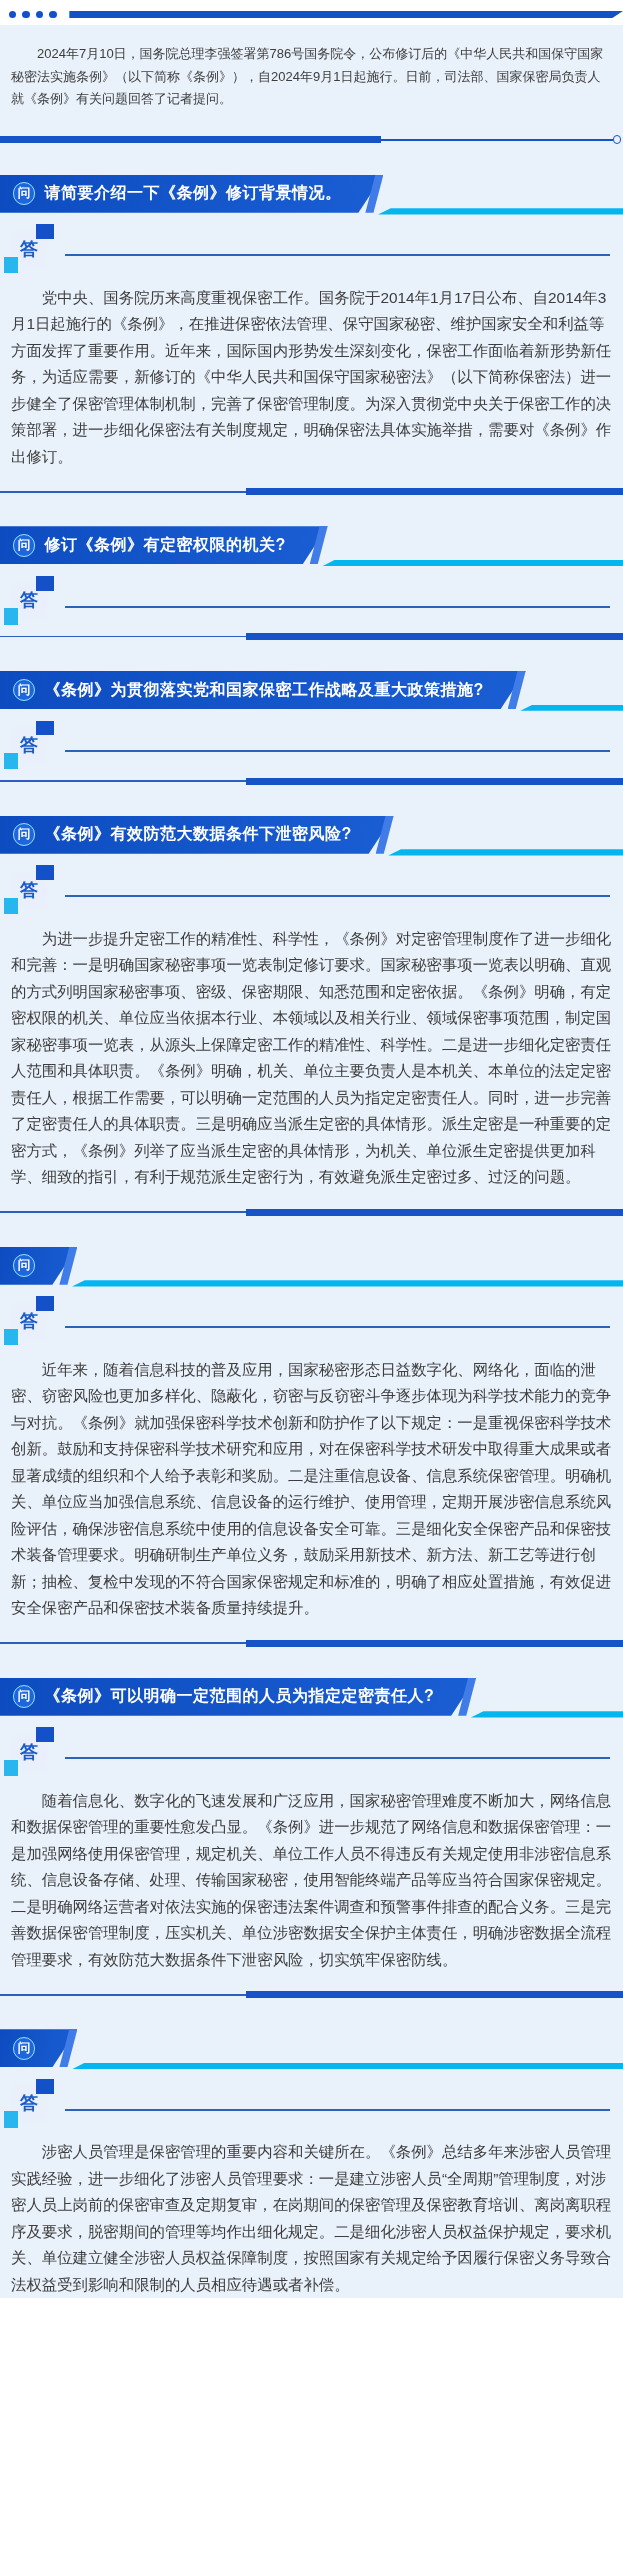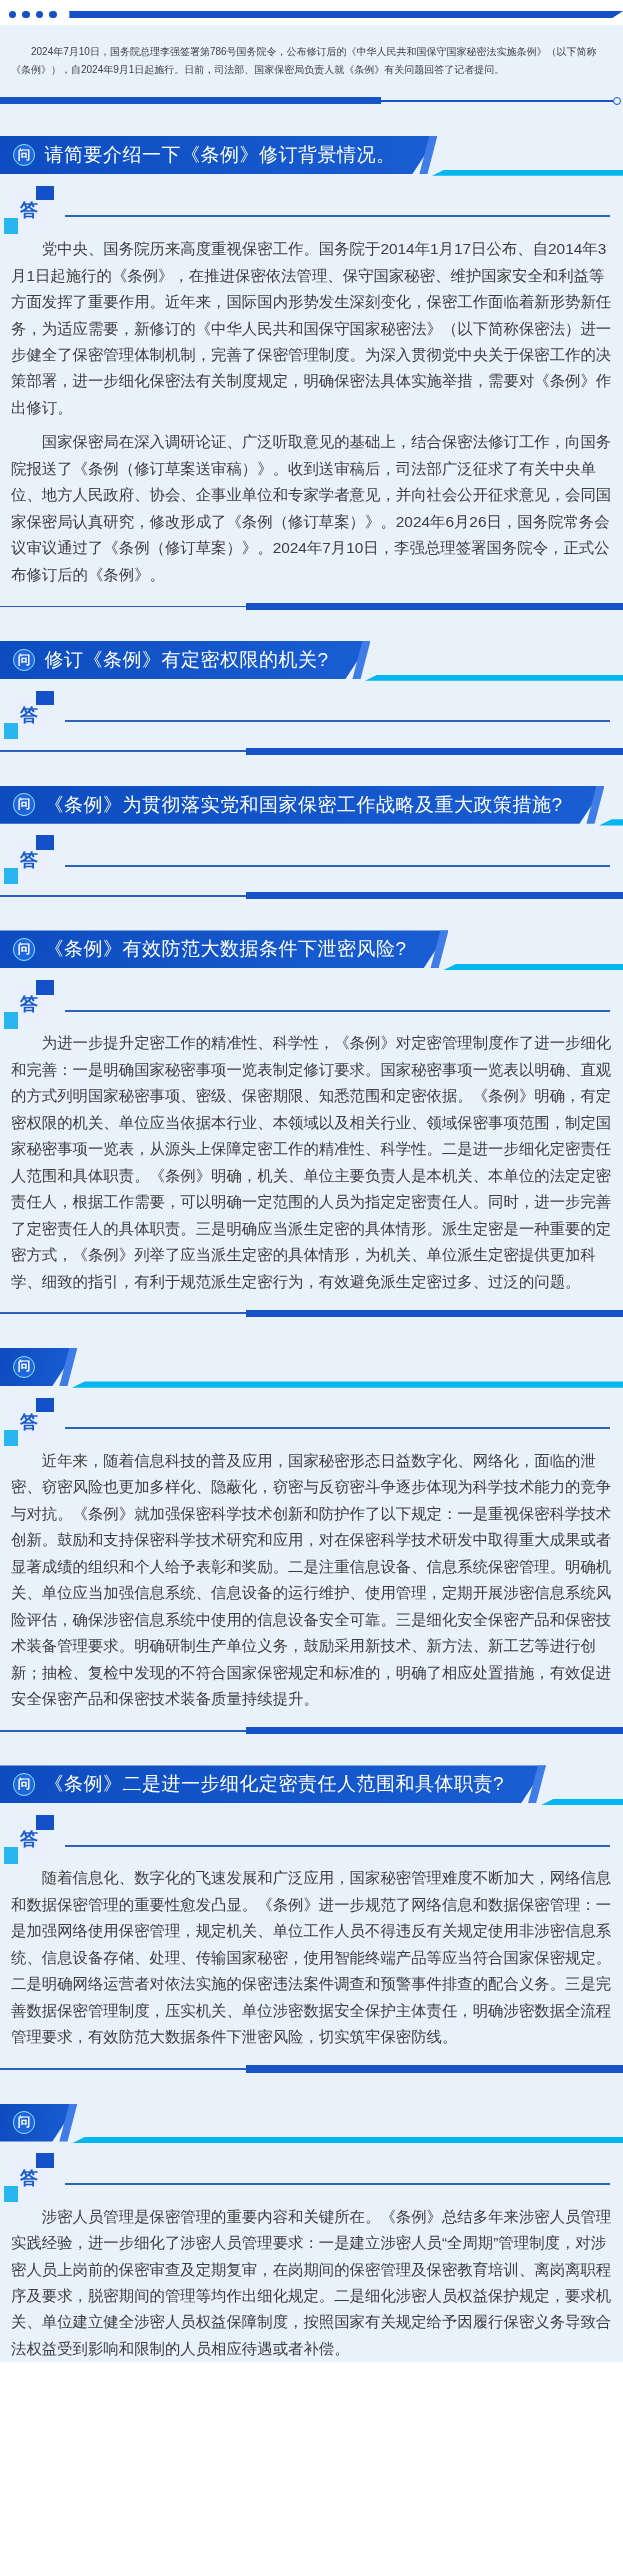--- a/index.html
+++ b/index.html
@@ -13,21 +13,21 @@
 
   
   .top-strip{display:flex;align-items:center;padding:11px 0 7.2px 9px;background:#ffffff;}
   .dots{display:flex;gap:6.3px;margin-right:12.7px;}
   .dot{width:7.2px;height:7.2px;border-radius:50%;background:#1450c8;}
   .top-bar{flex:1;height:7.2px;background:#1450c8;
     clip-path:polygon(0 0,100% 0,calc(100% - 11px) 100%,0 100%);}
 
   
   .content{background:#e9f1fb;padding:9px 0 0;}
-  .intro{margin:9px 11px 19px;font-size:10px;line-height:1.72;color:#3d3d3d;text-indent:2em;}
+  .intro{margin:9px 11px 25px;font-size:13px;line-height:1.72;color:#3d3d3d;text-indent:2em;}
 
   
   .intro-divider{display:flex;align-items:center;margin:0 0 5.4px;}
   .intro-divider .thick{width:381px;height:7.2px;background:#1553c6;}
   .intro-divider .thin{flex:1;height:1.8px;background:#1553c6;}
   .intro-divider .ring{width:6.3px;height:6.3px;border:0.9px solid #1553c6;border-radius:50%;margin-right:1.8px;background:transparent;}
 
   
   .q-banner{display:flex;align-items:flex-end;margin-top:31px;}
   .banner-main{
@@ -36,36 +36,36 @@
     background:linear-gradient(100deg,#0d4cc0 0%,#1a5ed3 100%);
     clip-path:polygon(0 0,100% 0,calc(100% - 25px) 100%,0 100%);
   }
   .banner-fold{width:18px;height:38px;background:#3f7ce8;margin-left:-18px;
     clip-path:polygon(55% 0,100% 0,45% 100%,0 100%);}
   .q-icon{
     flex:0 0 auto;width:22.7px;height:22.7px;border:1.8px solid #8ee4f8;border-radius:50%;
     display:flex;align-items:center;justify-content:center;
     color:#ffffff;font-size:12.7px;font-weight:bold;background:#1f66dd;box-sizing:border-box;
   }
-  .q-text{color:#ffffff;font-size:19px;font-weight:normal;white-space:nowrap;letter-spacing:0.5px;}
+  .q-text{color:#ffffff;font-size:16px;font-weight:bold;white-space:nowrap;letter-spacing:0.5px;}
   .banner-underline{flex:1;height:6.3px;background:#04b6f0;align-self:flex-end;margin-left:-5.4px;margin-bottom:-1.8px;
     clip-path:polygon(12.7px 0,100% 0,100% 100%,0 100%);}
 
   
   .ans-row{display:flex;align-items:center;margin:18px 12.7px 5.4px 11px;}
   .ans-badge{
     position:relative;width:36px;height:36px;background:#e9effb;
     display:flex;align-items:center;justify-content:center;
     color:#1a5bc8;font-size:18px;font-weight:bold;z-index:1;
   }
   .ans-badge::before{content:'';position:absolute;top:-6.3px;right:-7.2px;width:18px;height:14.5px;background:#1450c8;z-index:-1;}
   .ans-badge::after{content:'';position:absolute;bottom:-6.3px;left:-7.2px;width:14.5px;height:16.3px;background:#27b6ee;z-index:-1;}
   .ans-line{flex:1;height:1.8px;background:#2c63ba;margin-left:18px;margin-top:12.7px;}
 
-  .ans-text{margin:8px 11px;font-size:15.4px;line-height:1.72;color:#3d3d3d;text-indent:2em;}
+  .ans-text{margin:18px 11px;font-size:15.4px;line-height:1.72;color:#3d3d3d;text-indent:2em;}
 
   
   .sec-divider{display:flex;align-items:center;margin-top:14.5px;}
   .sec-divider .thin{width:246px;height:1.8px;background:#2a5fc0;}
   .sec-divider .thick{flex:1;height:7.2px;background:#1553c6;}
 </style>
 </head>
 <body>
 
 <div class="page">
@@ -99,21 +99,20 @@
       </div>
       <div class="banner-fold"></div>
       <div class="banner-underline"></div>
     </div>
     <div class="ans-row">
       <div class="ans-badge">答</div>
       <div class="ans-line"></div>
     </div>
     <div>
             <p class="ans-text">党中央、国务院历来高度重视保密工作。国务院于2014年1月17日公布、自2014年3月1日起施行的《条例》，在推进保密依法管理、保守国家秘密、维护国家安全和利益等方面发挥了重要作用。近年来，国际国内形势发生深刻变化，保密工作面临着新形势新任务，为适应需要，新修订的《中华人民共和国保守国家秘密法》（以下简称保密法）进一步健全了保密管理体制机制，完善了保密管理制度。为深入贯彻党中央关于保密工作的决策部署，进一步细化保密法有关制度规定，明确保密法具体实施举措，需要对《条例》作出修订。</p>
-            <p class="ans-text">国家保密局在深入调研论证、广泛听取意见的基础上，结合保密法修订工作，向国务院报送了《条例（修订草案送审稿）》。收到送审稿后，司法部广泛征求了有关中央单位、地方人民政府、协会、企事业单位和专家学者意见，并向社会公开征求意见，会同国家保密局认真研究，修改形成了《条例（修订草案）》。2024年6月26日，国务院常务会议审议通过了《条例（修订草案）》。2024年7月10日，李强总理签署国务院令，正式公布修订后的《条例》。</p>
           </div>
     <div class="sec-divider">
       <div class="thin"></div>
       <div class="thick"></div>
     </div>
   </section>
 
   <section class="qa-section">
     <div class="q-banner">
       <div class="banner-main">
@@ -192,21 +191,21 @@
     <div class="sec-divider">
       <div class="thin"></div>
       <div class="thick"></div>
     </div>
   </section>
 
   <section class="qa-section">
     <div class="q-banner">
       <div class="banner-main">
         <span class="q-icon">问</span>
-        <span class="q-text">《条例》二是进一步细化定密责任人范围和具体职责?</span>
+        <span class="q-text">《条例》可以明确一定范围的人员为指定定密责任人?</span>
       </div>
       <div class="banner-fold"></div>
       <div class="banner-underline"></div>
     </div>
     <div class="ans-row">
       <div class="ans-badge">答</div>
       <div class="ans-line"></div>
     </div>
     <div>
             <p class="ans-text">随着信息化、数字化的飞速发展和广泛应用，国家秘密管理难度不断加大，网络信息和数据保密管理的重要性愈发凸显。《条例》进一步规范了网络信息和数据保密管理：一是加强网络使用保密管理，规定机关、单位工作人员不得违反有关规定使用非涉密信息系统、信息设备存储、处理、传输国家秘密，使用智能终端产品等应当符合国家保密规定。二是明确网络运营者对依法实施的保密违法案件调查和预警事件排查的配合义务。三是完善数据保密管理制度，压实机关、单位涉密数据安全保护主体责任，明确涉密数据全流程管理要求，有效防范大数据条件下泄密风险，切实筑牢保密防线。</p>

